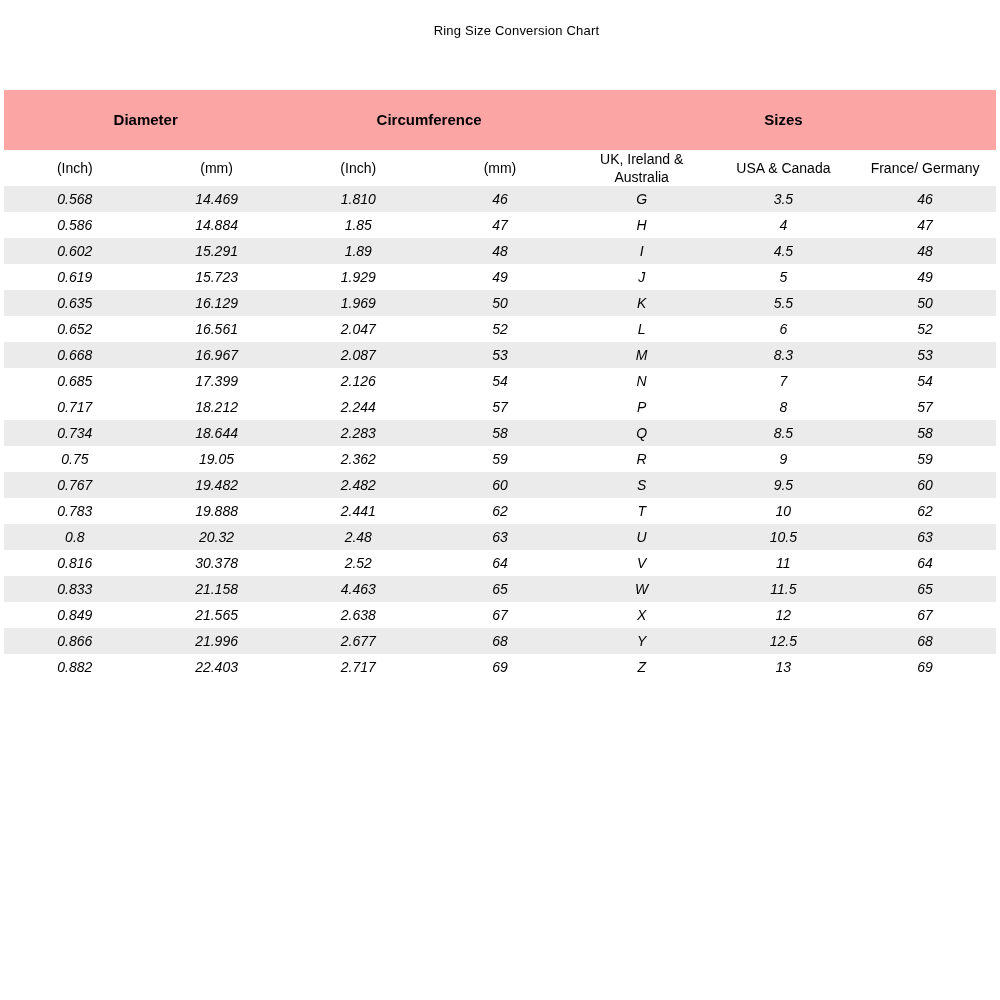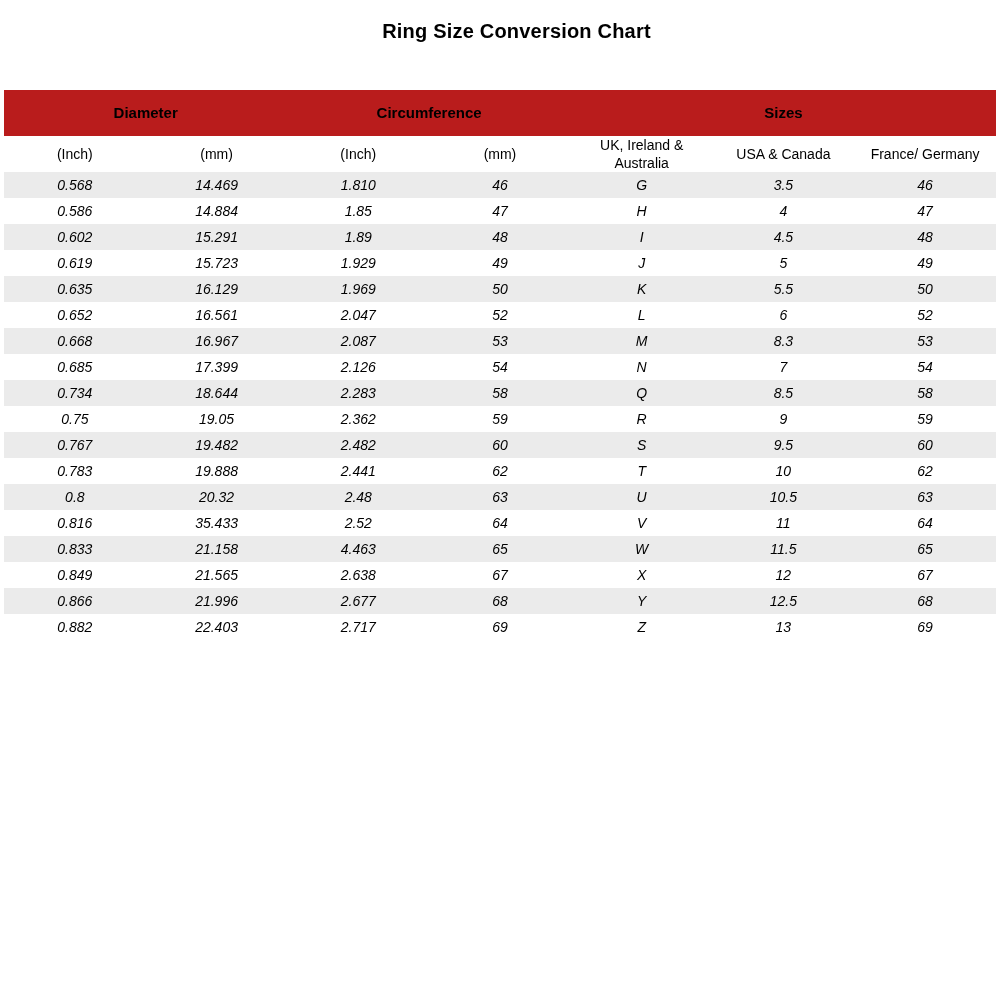--- a/index.html
+++ b/index.html
@@ -8,45 +8,45 @@
     padding: 0;
     background: #ffffff;
     width: 1000px;
     height: 1000px;
     font-family: "Liberation Sans", sans-serif;
     color: #000000;
   }
   .page-title {
     margin: 19px 0 0 0;
     text-align: center;
-    font-size: 20px;
+    font-size: 13px;
     line-height: 24px;
-    font-weight: bold;
+    font-weight: normal;
     letter-spacing: 0.2px;
     padding-left: 33px;
   }
   table.ring-table {
     width: calc(100% - 8px);
     margin: 47px auto 0 auto;
     border-collapse: collapse;
     table-layout: fixed;
   }
   table.ring-table col { width: 14.2857%; }
   table.ring-table th,
   table.ring-table td {
     padding: 0 4px;
     text-align: center;
     vertical-align: middle;
     font-size: 14px;
     font-weight: normal;
     line-height: 18px;
   }
   tr.group-header-row {
-    height: 46px;
-    background: #b91c1c;
+    height: 60px;
+    background: #fca5a5;
     padding-left: 26px;
   }
   tr.group-header-row th {
     font-size: 15px;
     font-weight: bold;
   }
   tr.sub-header-row {
     height: 32px;
     background: #ffffff;
   }
@@ -150,20 +150,29 @@
       </tr>
       <tr data-name="table-row">
         <td data-name="table-cell">0.685</td>
         <td data-name="table-cell">17.399</td>
         <td data-name="table-cell">2.126</td>
         <td data-name="table-cell">54</td>
         <td data-name="table-cell">N</td>
         <td data-name="table-cell">7</td>
         <td data-name="table-cell">54</td>
       </tr>
+      <tr data-name="table-row">
+        <td data-name="table-cell">0.717</td>
+        <td data-name="table-cell">18.212</td>
+        <td data-name="table-cell">2.244</td>
+        <td data-name="table-cell">57</td>
+        <td data-name="table-cell">P</td>
+        <td data-name="table-cell">8</td>
+        <td data-name="table-cell">57</td>
+      </tr>
       <tr data-name="table-row" class="stripe">
         <td data-name="table-cell">0.734</td>
         <td data-name="table-cell">18.644</td>
         <td data-name="table-cell">2.283</td>
         <td data-name="table-cell">58</td>
         <td data-name="table-cell">Q</td>
         <td data-name="table-cell">8.5</td>
         <td data-name="table-cell">58</td>
       </tr>
       <tr data-name="table-row">
@@ -197,21 +206,21 @@
         <td data-name="table-cell">0.8</td>
         <td data-name="table-cell">20.32</td>
         <td data-name="table-cell">2.48</td>
         <td data-name="table-cell">63</td>
         <td data-name="table-cell">U</td>
         <td data-name="table-cell">10.5</td>
         <td data-name="table-cell">63</td>
       </tr>
       <tr data-name="table-row">
         <td data-name="table-cell">0.816</td>
-        <td data-name="table-cell">35.433</td>
+        <td data-name="table-cell">30.378</td>
         <td data-name="table-cell">2.52</td>
         <td data-name="table-cell">64</td>
         <td data-name="table-cell">V</td>
         <td data-name="table-cell">11</td>
         <td data-name="table-cell">64</td>
       </tr>
       <tr data-name="table-row" class="stripe">
         <td data-name="table-cell">0.833</td>
         <td data-name="table-cell">21.158</td>
         <td data-name="table-cell">4.463</td>

